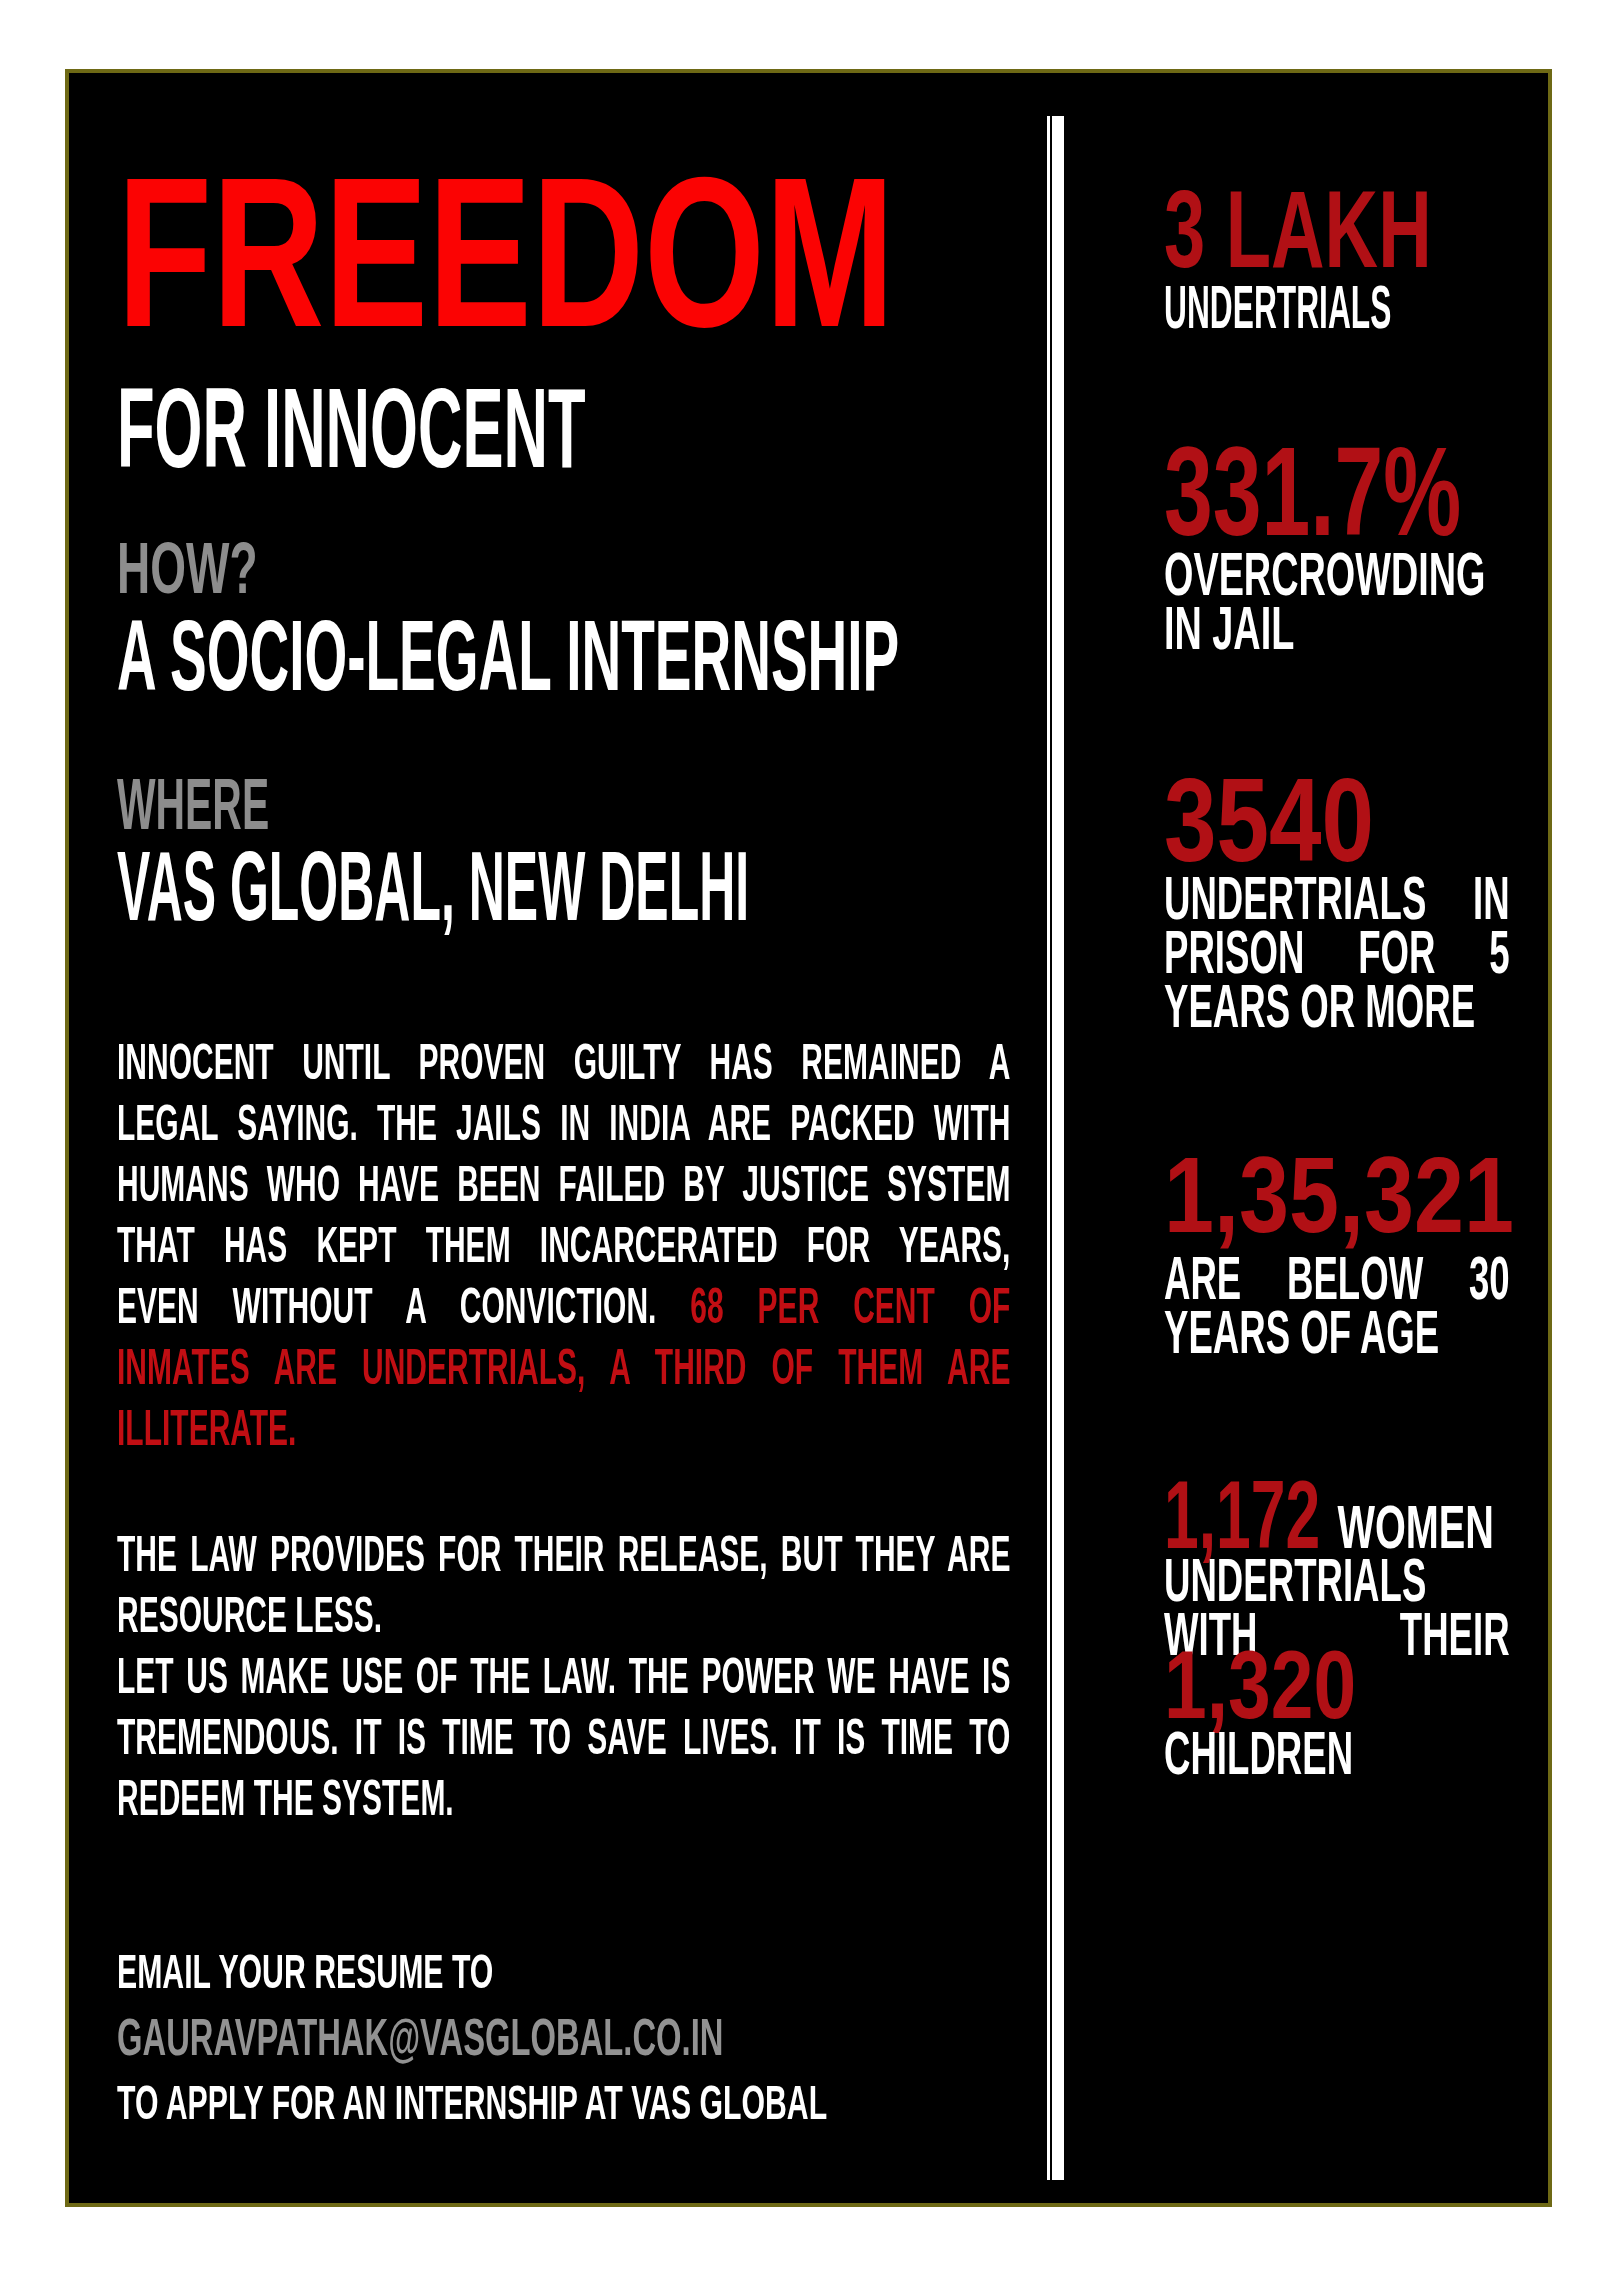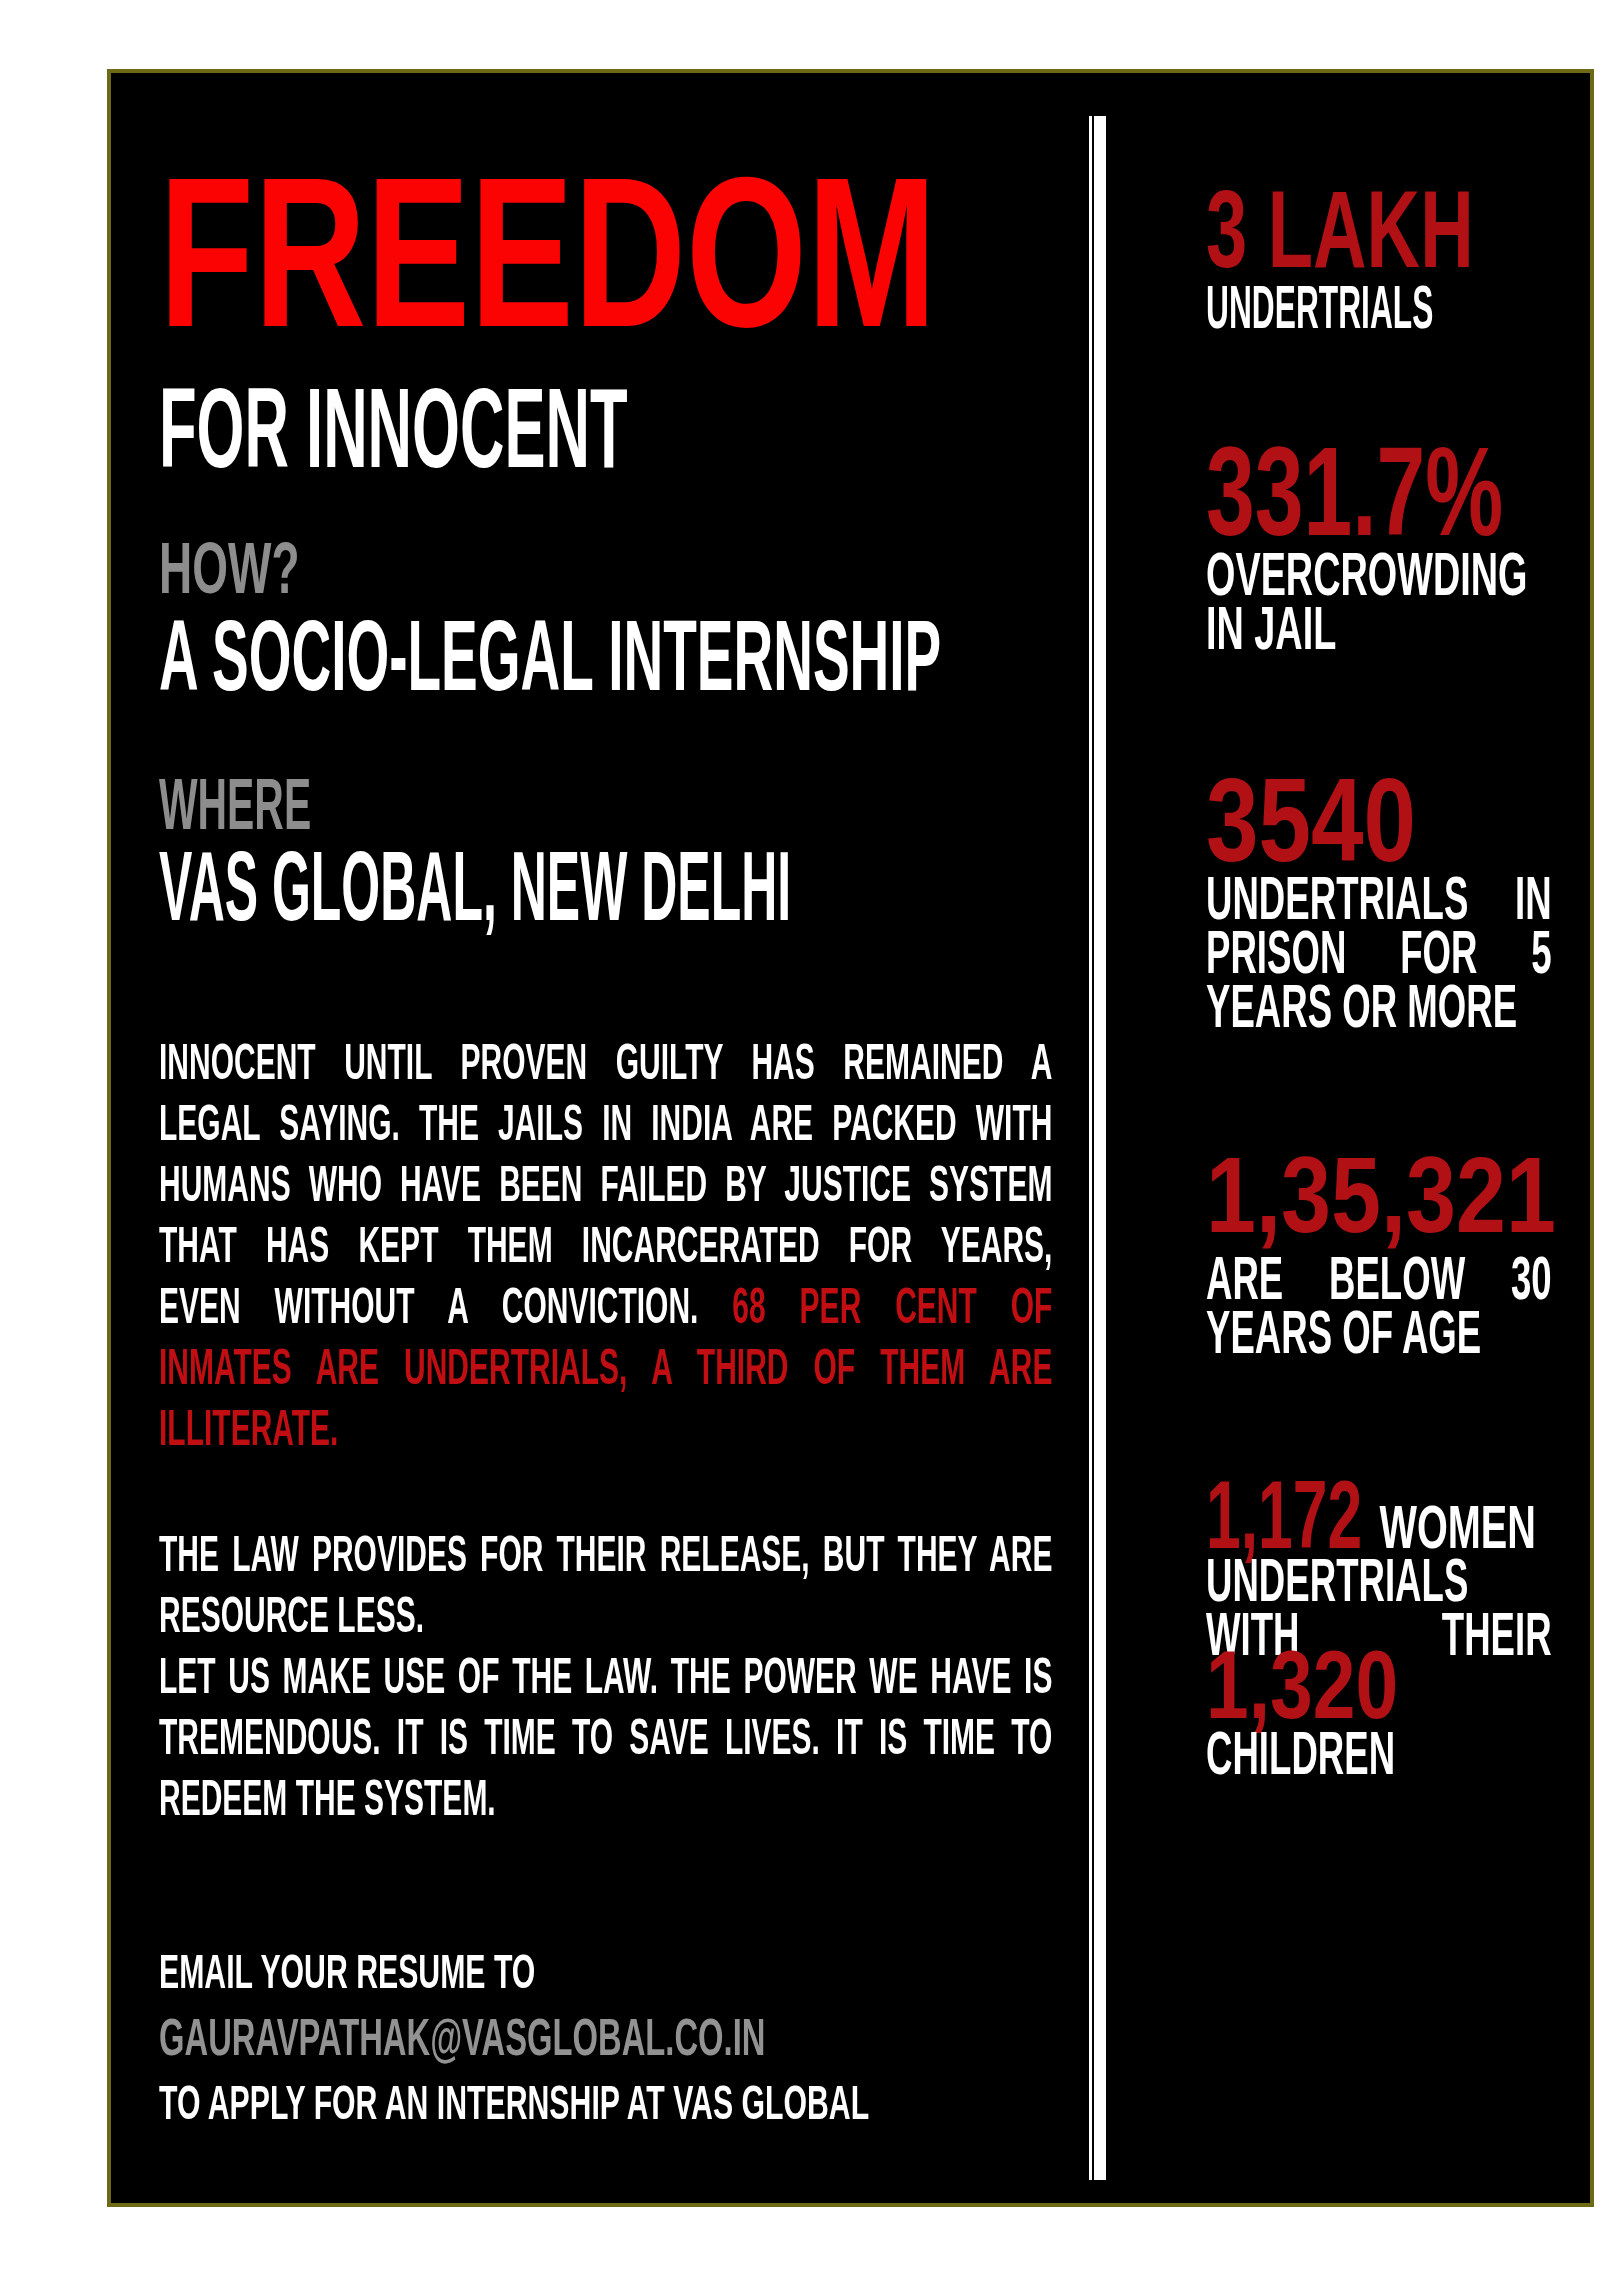--- a/index.html
+++ b/index.html
@@ -10,21 +10,20 @@
     overflow:hidden;
     font-family:"Liberation Sans","DejaVu Sans",sans-serif;
     font-weight:700;
   }
   .poster{
     position:absolute;left:65px;top:69px;
     width:1487px;height:2138px;
     box-sizing:border-box;
     background:#000;
     border:4.6px solid #6e6915;
-    margin-left:42px;
   }
   
   .cnd{
     position:absolute;
     display:block;
     line-height:1;
     white-space:nowrap;
     transform:scaleX(var(--sx,.6));
     transform-origin:0 0;
     letter-spacing:0;

